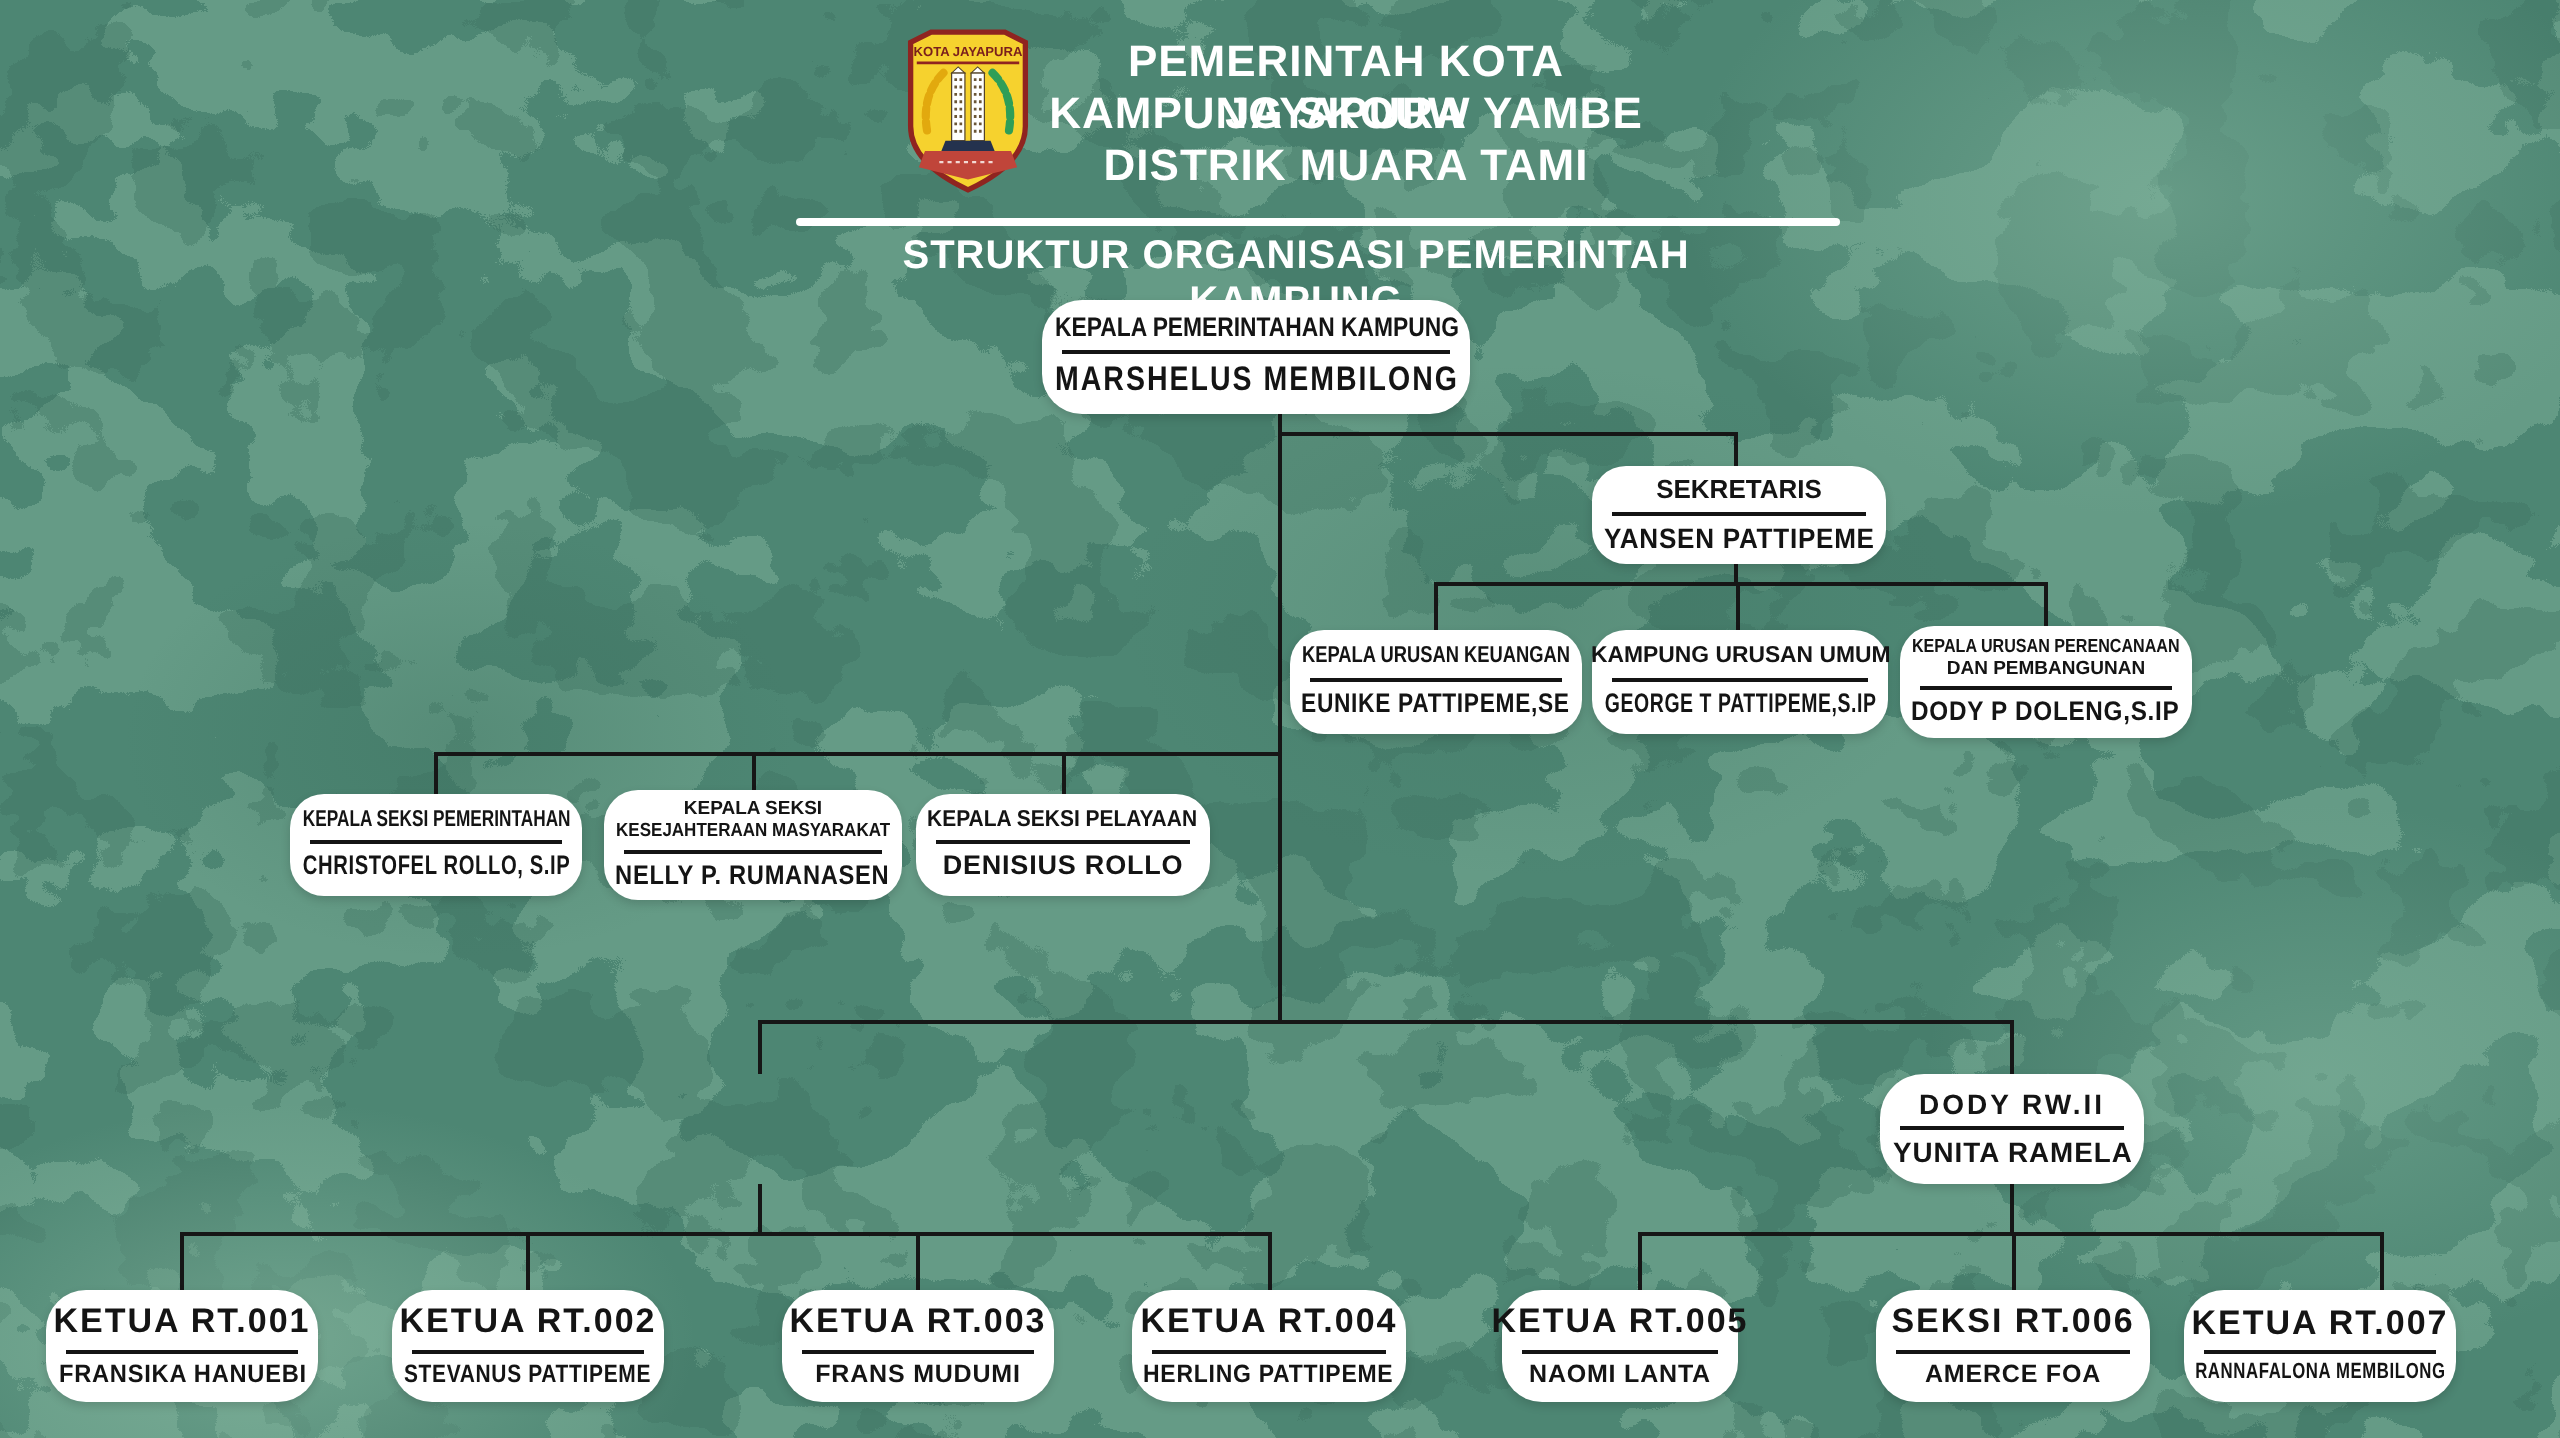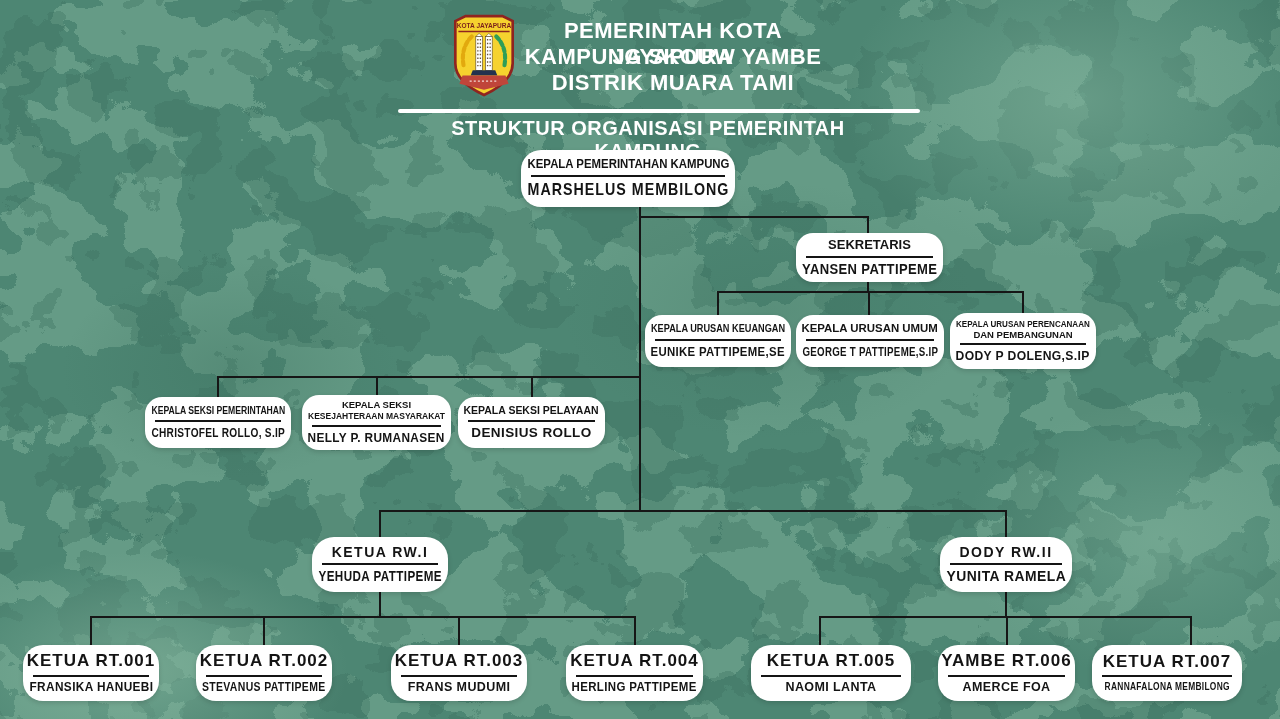--- a/index.html
+++ b/index.html
@@ -149,21 +149,21 @@
     <span class="n fit" style="transform: scaleX(0.931);">YANSEN PATTIPEME</span>
   </div>
 
   <div class="obox" style="left:645px;top:315px;width:146px;height:52px">
     <span class="t fit" style="transform: scaleX(0.798);">KEPALA URUSAN KEUANGAN</span>
     <div class="dv"></div>
     <span class="n fit" style="transform: scaleX(0.843);">EUNIKE PATTIPEME,SE</span>
   </div>
 
   <div class="obox" style="left:796px;top:315px;width:148px;height:52px">
-    <span class="t fit" style="transform: scaleX(0.993);">KEPALA URUSAN UMUM</span>
+    <span class="t fit" style="transform: scaleX(0.993);">KAMPUNG URUSAN UMUM</span>
     <div class="dv"></div>
     <span class="n fit" style="transform: scaleX(0.72);">GEORGE T PATTIPEME,S.IP</span>
   </div>
 
   <div class="obox obox--two" style="left:950px;top:313px;width:146px;height:56px">
     <span class="t fit" style="transform: scaleX(0.848);">KEPALA URUSAN PERENCANAAN</span>
     <span class="t fit">DAN PEMBANGUNAN</span>
     <div class="dv"></div>
     <span class="n fit" style="transform: scaleX(0.899);">DODY P DOLENG,S.IP</span>
   </div>
@@ -180,25 +180,20 @@
     <div class="dv"></div>
     <span class="n fit" style="transform: scaleX(0.749);">CHRISTOFEL ROLLO, S.IP</span>
   </div>
 
   <div class="obox" style="left:458px;top:397px;width:147px;height:51px">
     <span class="t fit" style="transform: scaleX(0.912);">KEPALA SEKSI PELAYAAN</span>
     <div class="dv"></div>
     <span class="n fit">DENISIUS ROLLO</span>
   </div>
 
-  <div class="obox obox--rw" style="left:312px;top:537px;width:136px;height:55px">
-    <span class="t fit">KETUA RW.I</span>
-    <div class="dv"></div>
-    <span class="n fit" style="transform: scaleX(0.832);">YEHUDA PATTIPEME</span>
-  </div>
 
   <div class="obox obox--rw" style="left:940px;top:537px;width:132px;height:55px">
     <span class="t fit">DODY RW.II</span>
     <div class="dv"></div>
     <span class="n fit" style="transform: scaleX(0.992);">YUNITA RAMELA</span>
   </div>
 
   <div class="obox obox--rt" style="left:23px;top:645px;width:136px;height:56px">
     <span class="t fit">KETUA RT.001</span>
     <div class="dv"></div>
@@ -216,31 +211,31 @@
     <div class="dv"></div>
     <span class="n fit">FRANS MUDUMI</span>
   </div>
 
   <div class="obox obox--rt" style="left:566px;top:645px;width:137px;height:56px">
     <span class="t fit">KETUA RT.004</span>
     <div class="dv"></div>
     <span class="n fit" style="transform: scaleX(0.919);">HERLING PATTIPEME</span>
   </div>
 
-  <div class="obox obox--rt" style="left:751px;top:645px;width:160px;height:56px">
+  <div class="obox obox--rt" style="left:751px;top:645px;width:118px;height:56px">
     <span class="t fit">KETUA RT.005</span>
     <div class="dv"></div>
     <span class="n fit">NAOMI LANTA</span>
   </div>
 
   <div class="obox obox--rt" style="left:938px;top:645px;width:137px;height:56px">
-    <span class="t fit">YAMBE RT.006</span>
+    <span class="t fit">SEKSI RT.006</span>
     <div class="dv"></div>
     <span class="n fit">AMERCE FOA</span>
   </div>
 
-  <div class="obox obox--rt obox--rt7" style="left:1092px;top:645px;width:150px;height:56px">
+  <div class="obox obox--rt obox--rt7" style="left:1092px;top:645px;width:136px;height:56px">
     <span class="t fit">KETUA RT.007</span>
     <div class="dv"></div>
     <span class="n fit" style="transform: scaleX(0.762);">RANNAFALONA MEMBILONG</span>
   </div>
 
 </div>
 
 </body></html>

